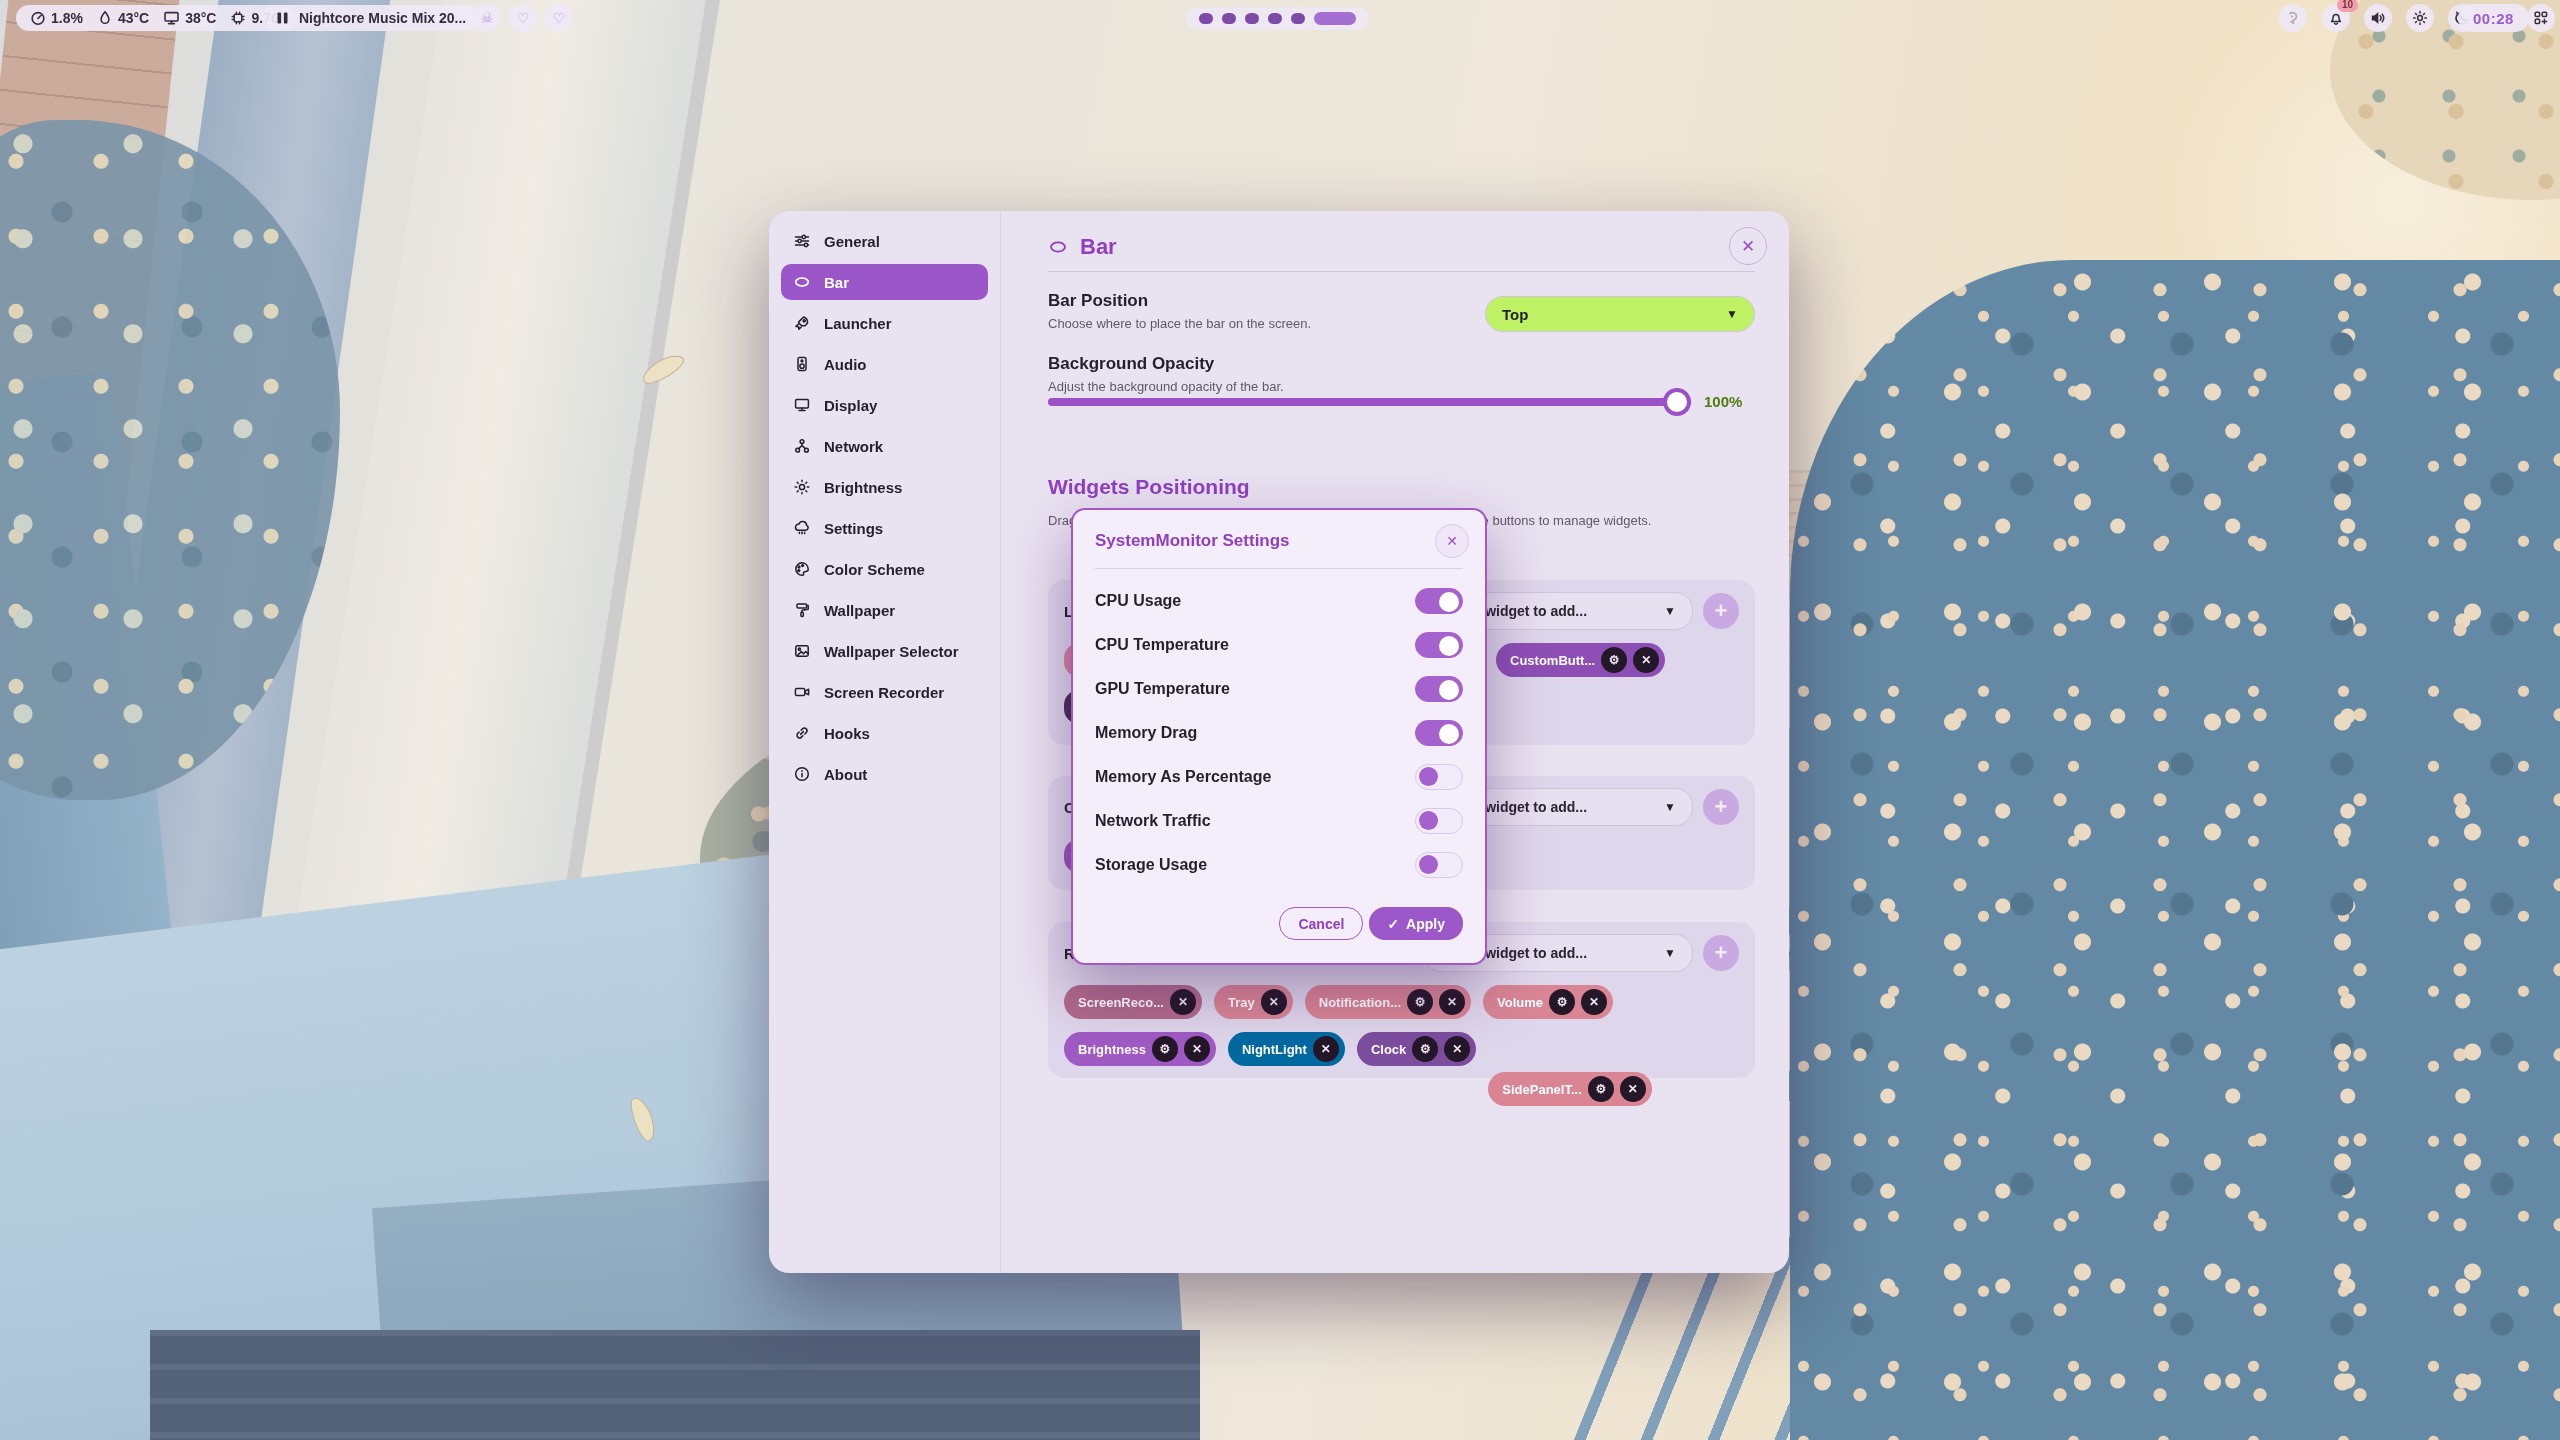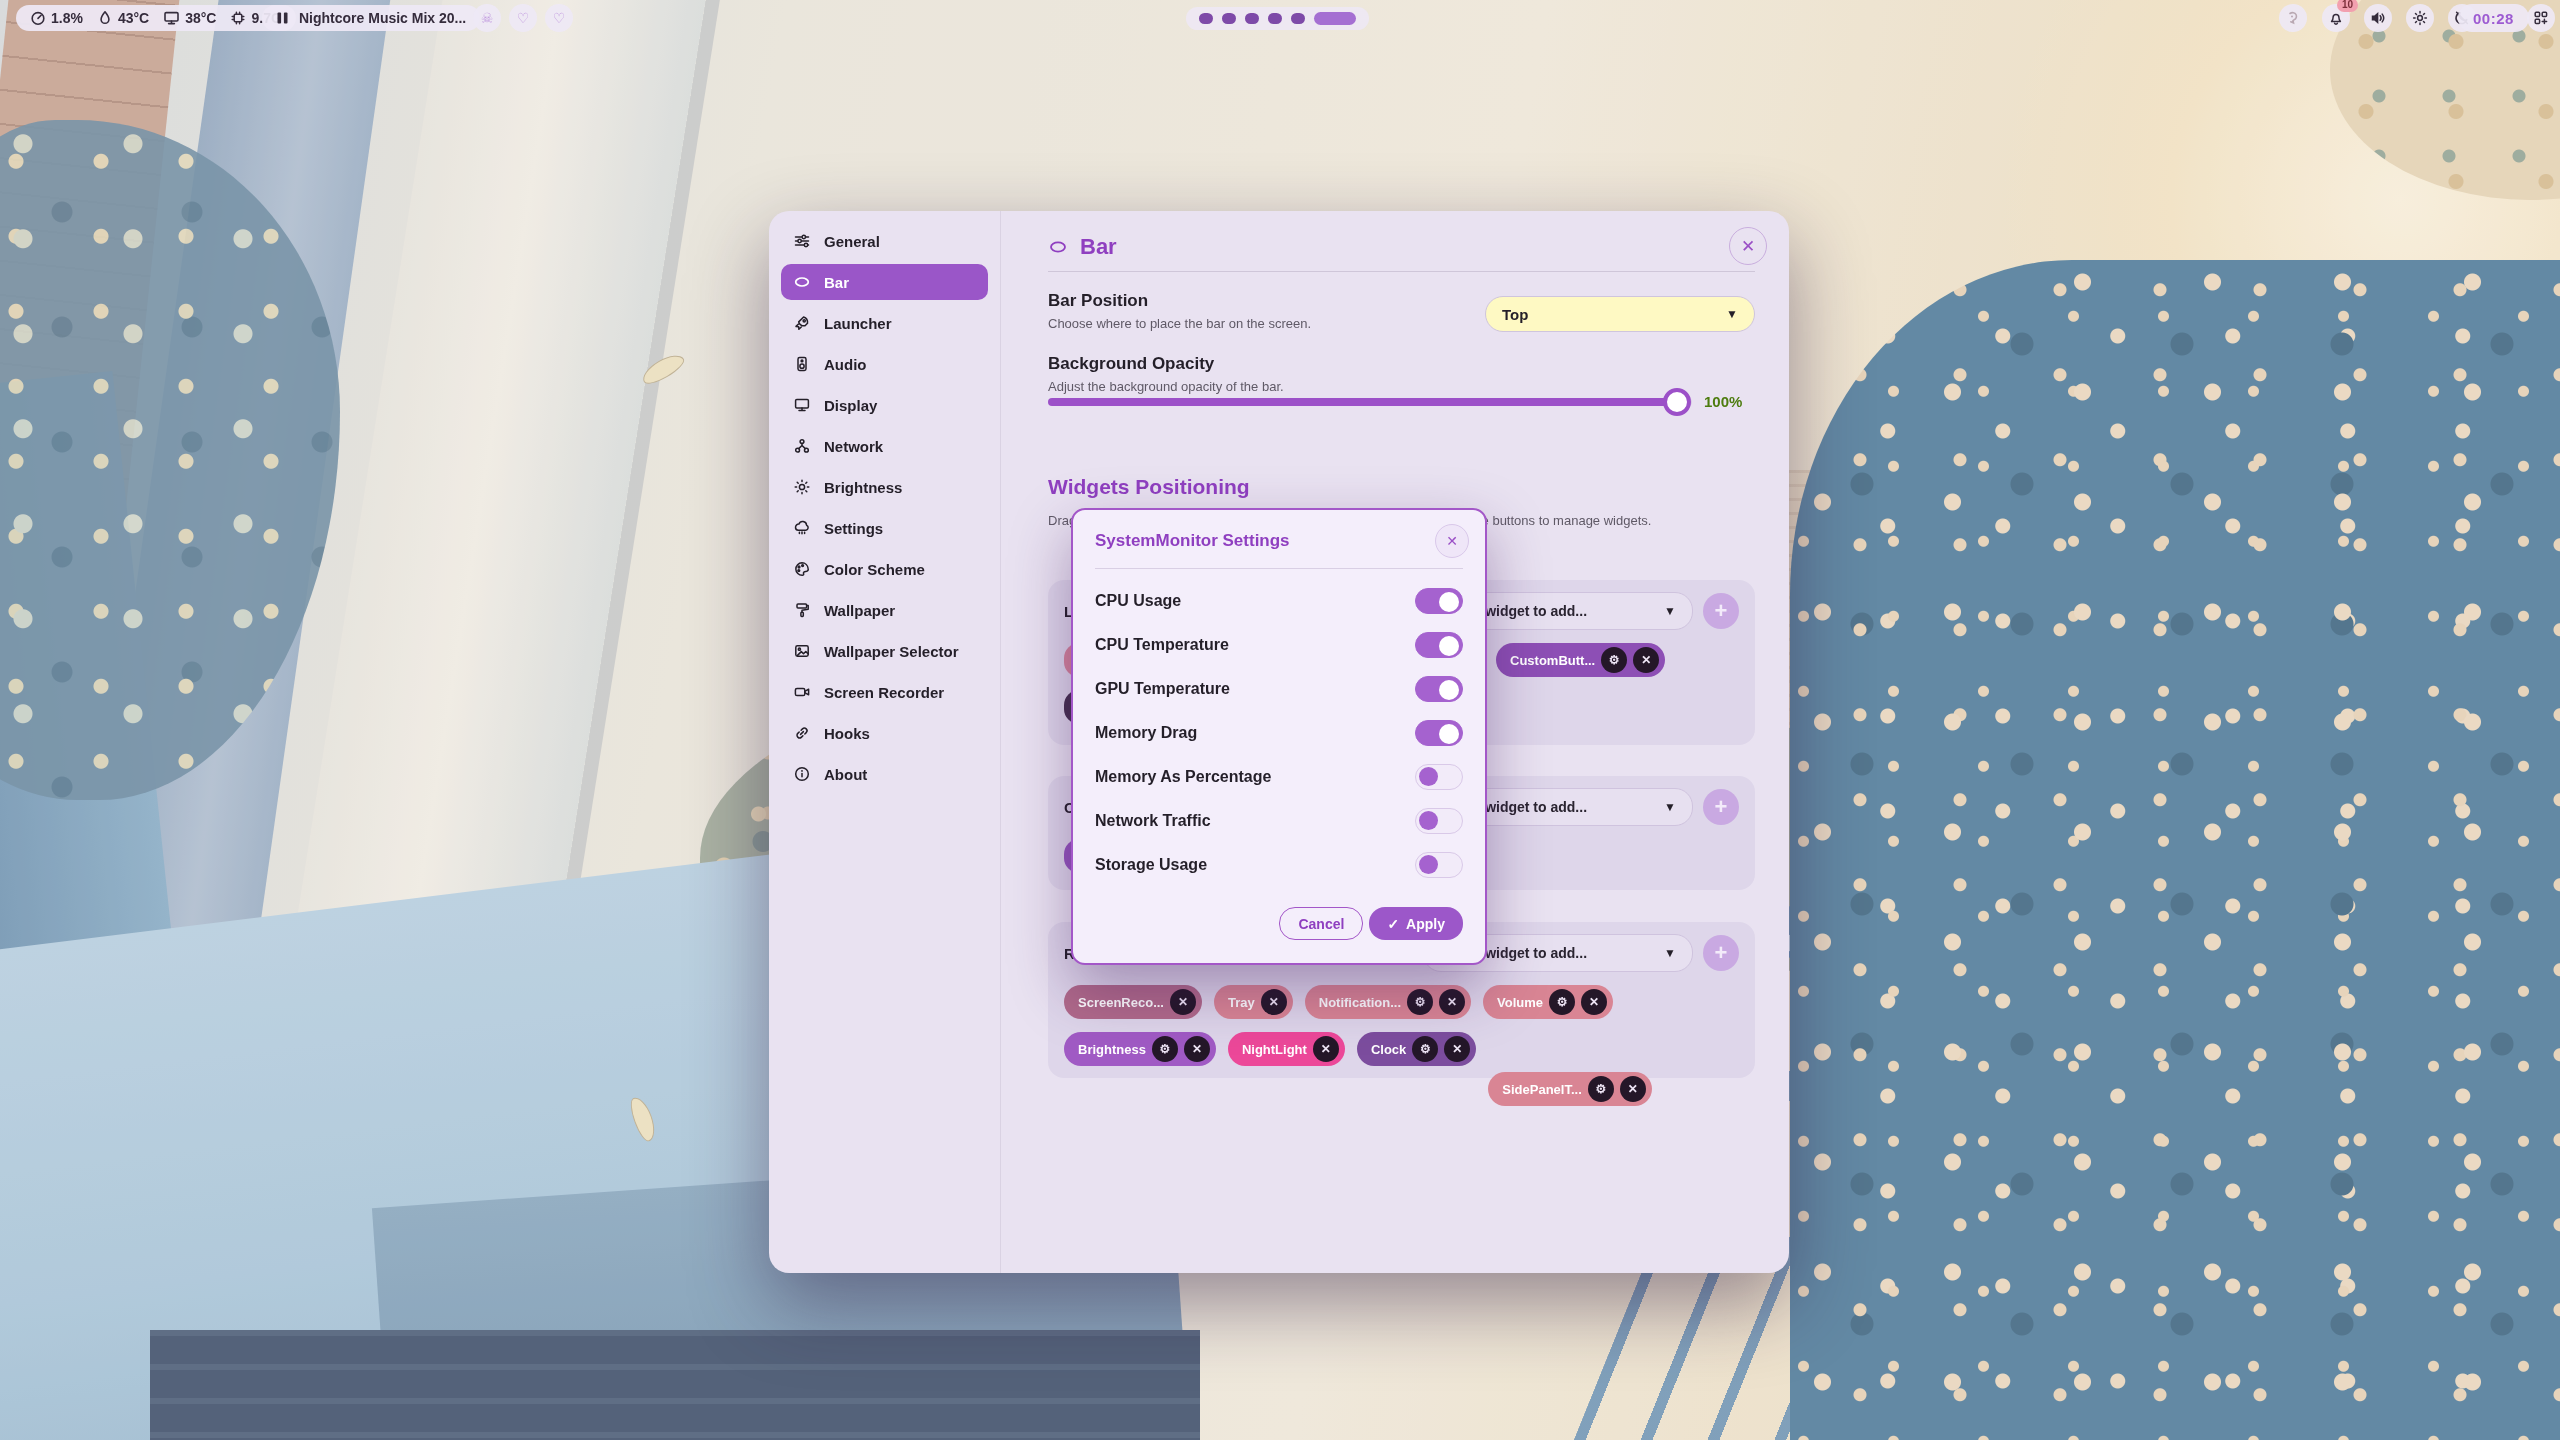--- a/index.html
+++ b/index.html
@@ -94,21 +94,21 @@
   .c-header { position:absolute; left:47px; top:16px; right:34px; height:40px; display:flex; align-items:center; gap:12px; }
   .c-title { font-size:22px; font-weight:700; color:#8f3fc0; }
   .win-close { position:absolute; right:22px; top:16px; width:38px; height:38px; border-radius:50%;
     border:1.5px solid #c9aede; color:#9a4fc6; display:flex; align-items:center; justify-content:center; font-size:17px; }
   .c-divider { position:absolute; left:47px; right:34px; top:60px; height:1px; background:rgba(90,70,110,.18); }
 
   .row-label { font-size:17px; font-weight:700; color:#241f29; }
   .row-sub { font-size:13px; color:#5f5966; margin-top:5px; }
   .bp-block { position:absolute; left:47px; top:80px; }
   .dropdown { position:absolute; display:flex; align-items:center; justify-content:space-between;
-    width:270px; height:36px; border-radius:18px; background:#fef9c3; border:1px solid #cfc5dd;
+    width:270px; height:36px; border-radius:18px; background:#bef264; border:1px solid #cfc5dd;
     padding:0 16px; font-size:15px; font-weight:600; color:#241f29; }
   .dd-bar-pos { right:34px; top:85px; }
   .dd-arrow { font-size:12px; color:#241f29; }
   .bo-block { position:absolute; left:47px; top:143px; }
   .slider { position:absolute; left:47px; top:187px; width:644px; height:8px; border-radius:4px;
     background:linear-gradient(90deg,#9c50c8 0 97%, #d9cde6 97%); }
   .slider-handle { position:absolute; left:615px; top:-10px; width:28px; height:28px; border-radius:50%;
     background:#ffffff; border:4.5px solid #9c50c8; }
   .slider-value { position:absolute; left:703px; top:182px; font-size:15px; font-weight:600; color:#4d7c0f; }
 
@@ -526,21 +526,21 @@
       <div class="chip-row">
         <div class="chip" style="background: rgb(160, 90, 196);">
           <span>Brightness</span>
           <span class="chip-btn">
               <span>⚙</span>
             </span>
           <span class="chip-btn">
               <span>✕</span>
             </span>
         </div>
-        <div class="chip" style="background: #ec4899;">
+        <div class="chip" style="background: #0369a1;">
           <span>NightLight</span>
           <span class="chip-btn">
               <span>✕</span>
             </span>
         </div>
         <div class="chip" style="background: rgb(124, 77, 158);">
           <span>Clock</span>
           <span class="chip-btn">
               <span>⚙</span>
             </span>

